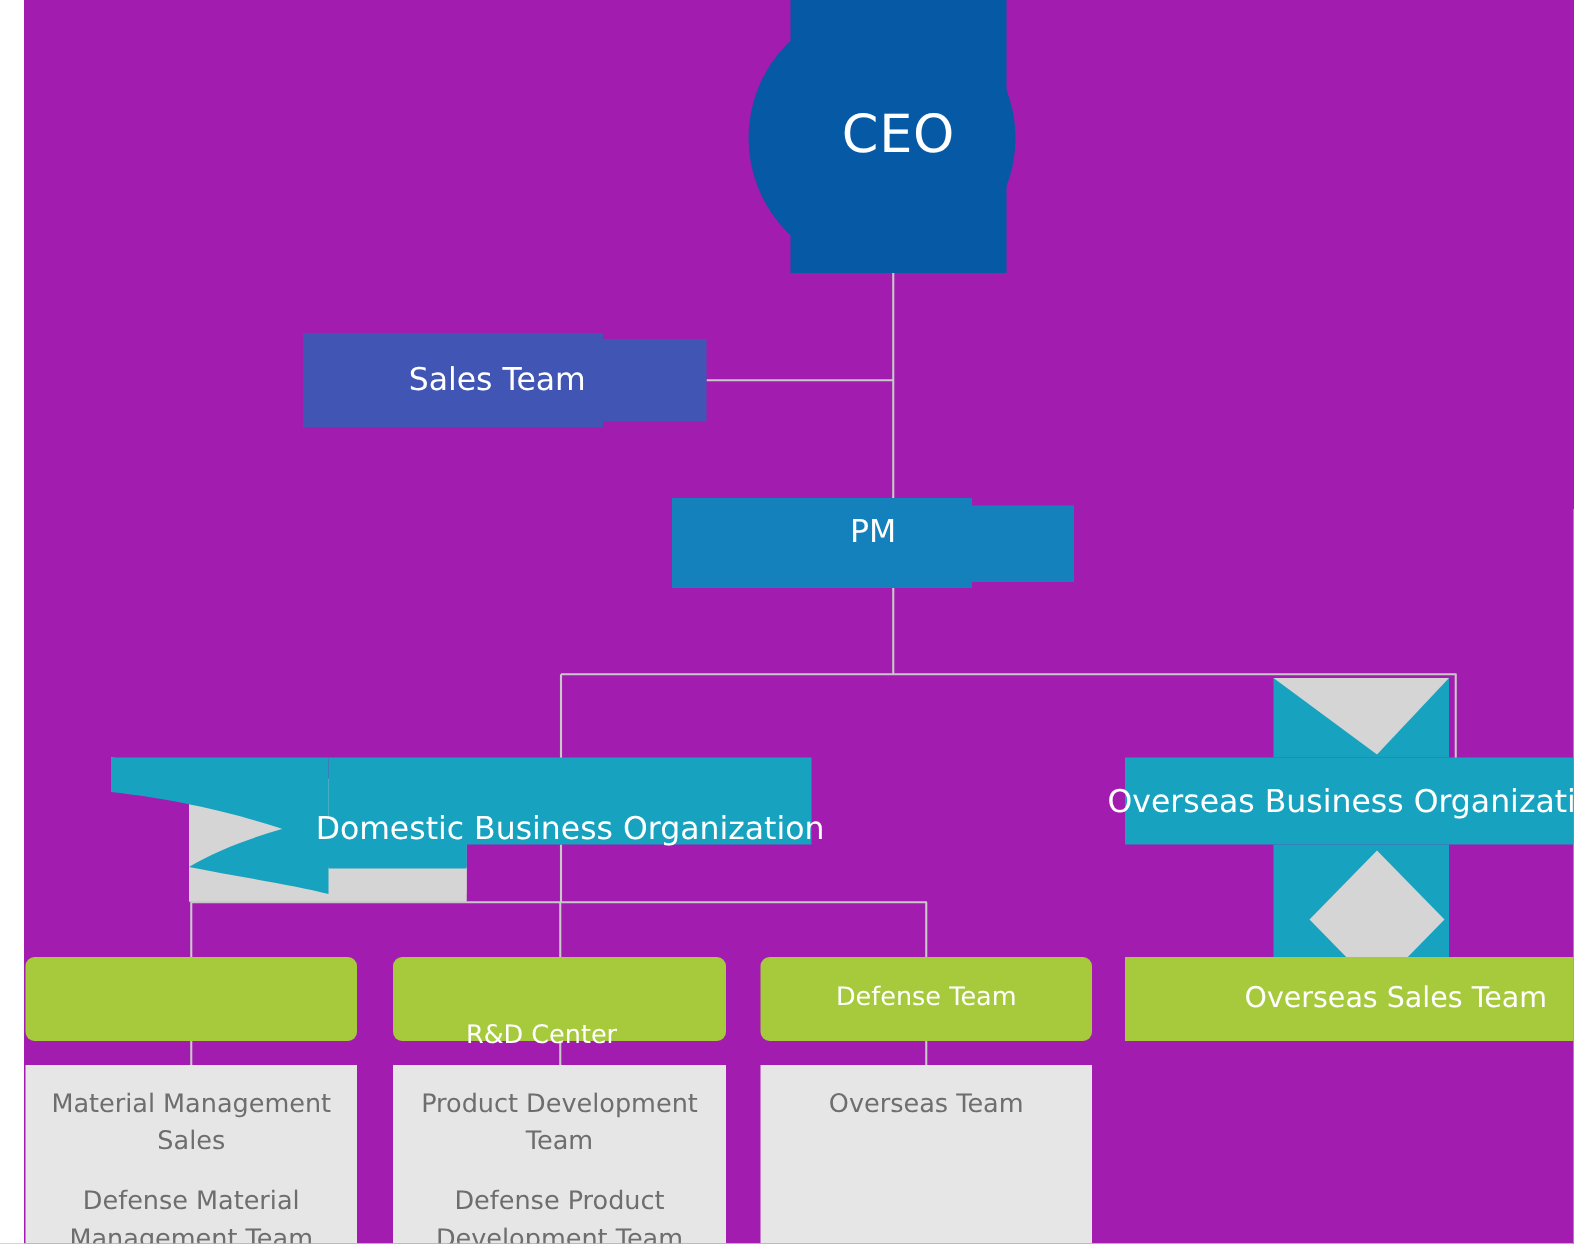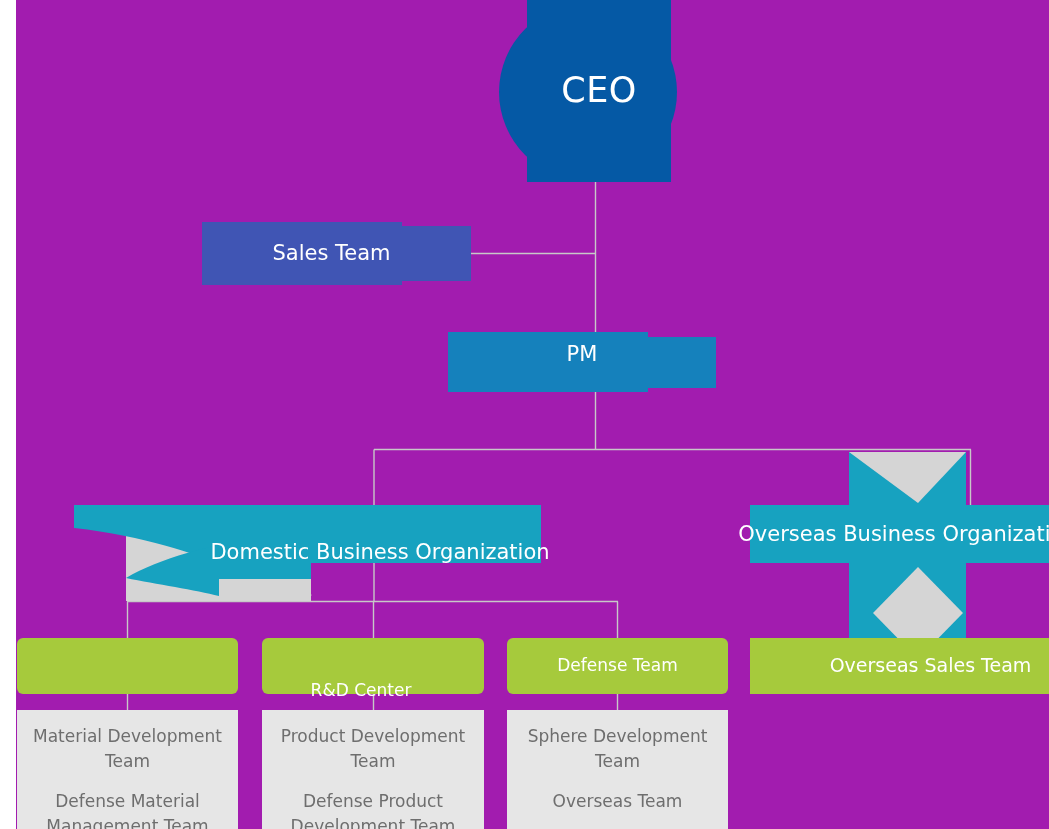--- a/index.html
+++ b/index.html
@@ -183,27 +183,26 @@
   <div class="node-label lbl-org" style="left:734px; top:505px; width:315px; height:58px;">Overseas Business Organization</div>
 
 
   <div class="node-label lbl-green" style="left:246px; top:663px; width:198px; height:56px;">R&amp;D Center</div>
 
   <div class="node-label lbl-green" style="left:491px; top:638px; width:221px; height:56px;">Defense Team</div>
 
   <div class="node-label lbl-green-big" style="left:734px; top:638px; width:315px; height:56px;padding-left:23px;">Overseas Sales Team</div>
 
   <div class="leaf-box" style="left:1px; top:710px; width:221px; height:119px;">
-    <span class="leaf-entry">Material Development Team</span>
+    <span class="leaf-entry">Material Management Sales</span>
     <span class="leaf-entry">Defense Material Management Team</span>
   </div>
 
   <div class="leaf-box" style="left:246px; top:710px; width:222px; height:119px;">
     <span class="leaf-entry">Product Development Team</span>
     <span class="leaf-entry">Defense Product Development Team</span>
   </div>
 
   <div class="leaf-box" style="left:491px; top:710px; width:221px; height:119px;">
-    <span class="leaf-entry">Sphere Development Team</span>
     <span class="leaf-entry">Overseas Team</span>
   </div>
 
 </div>
 
 </body></html>

